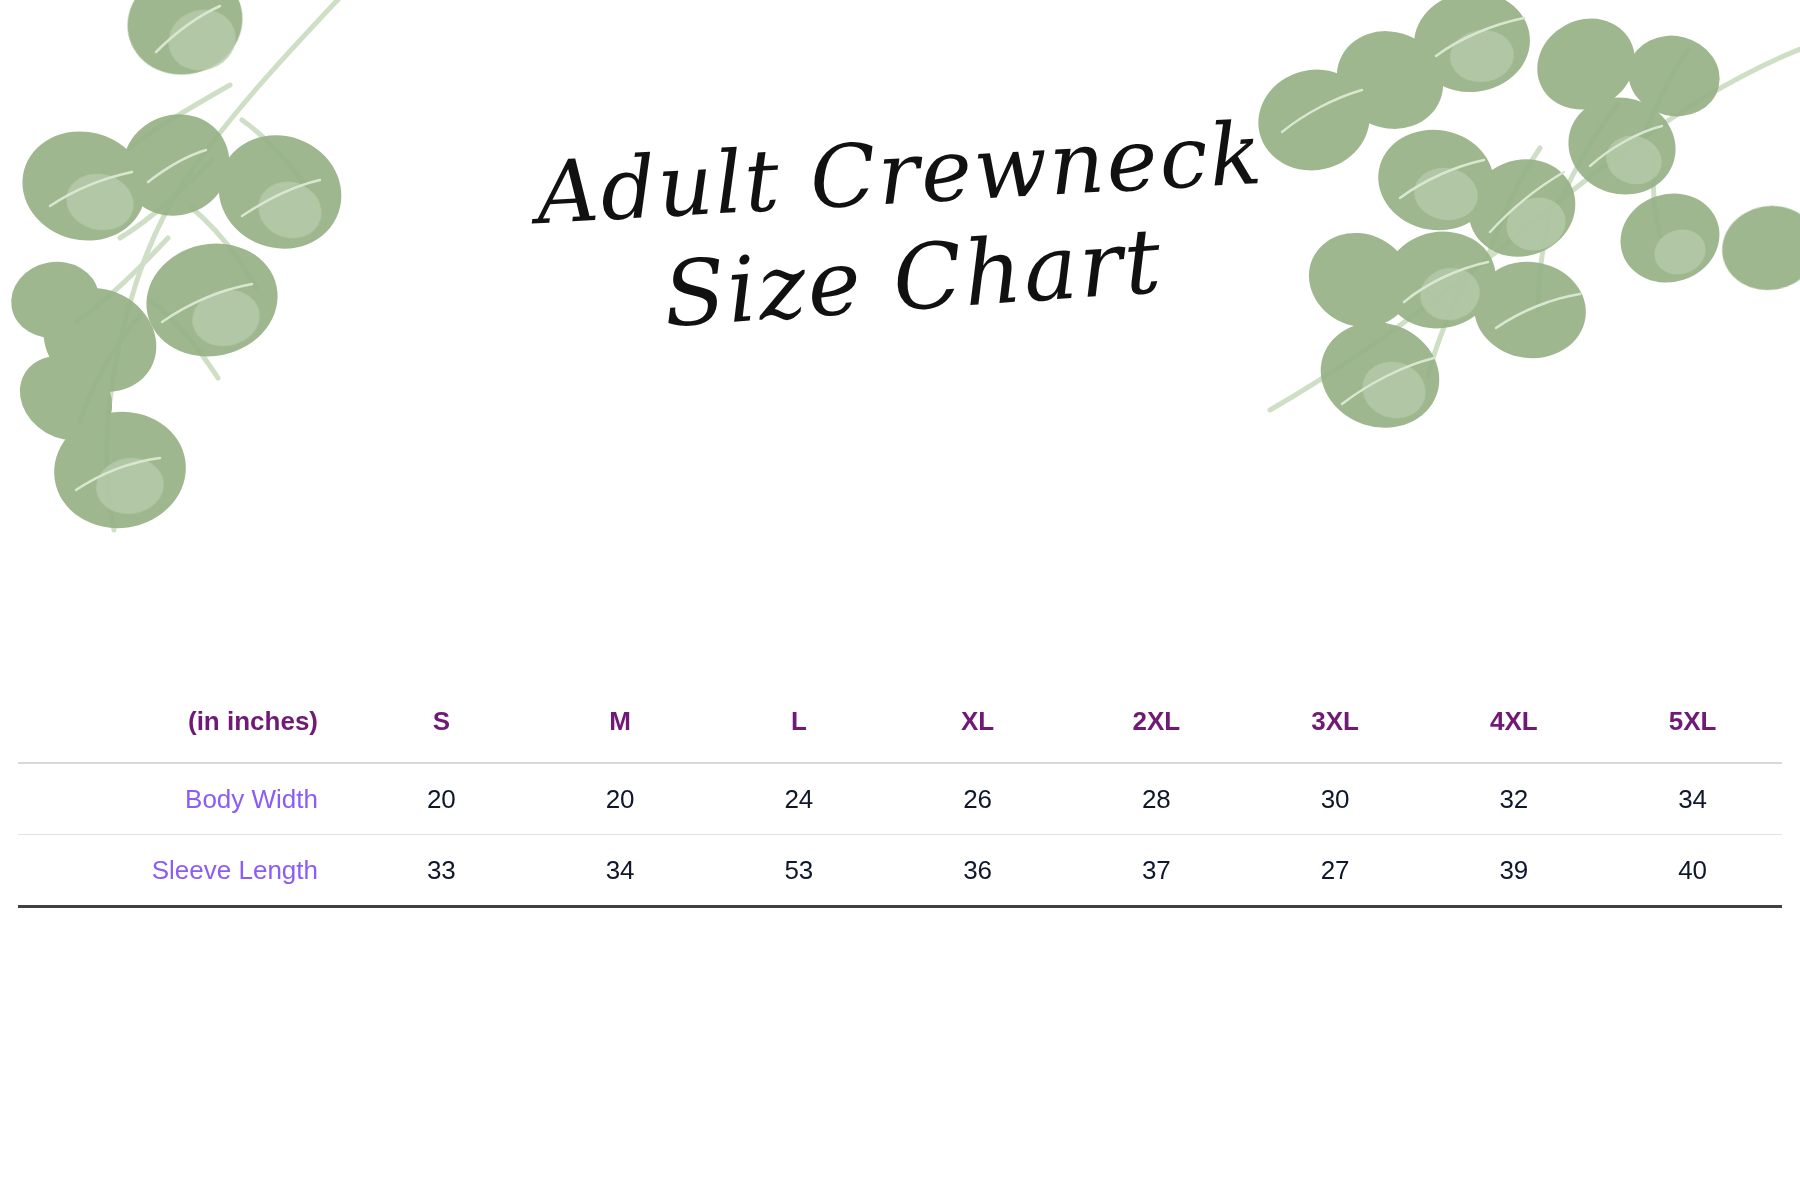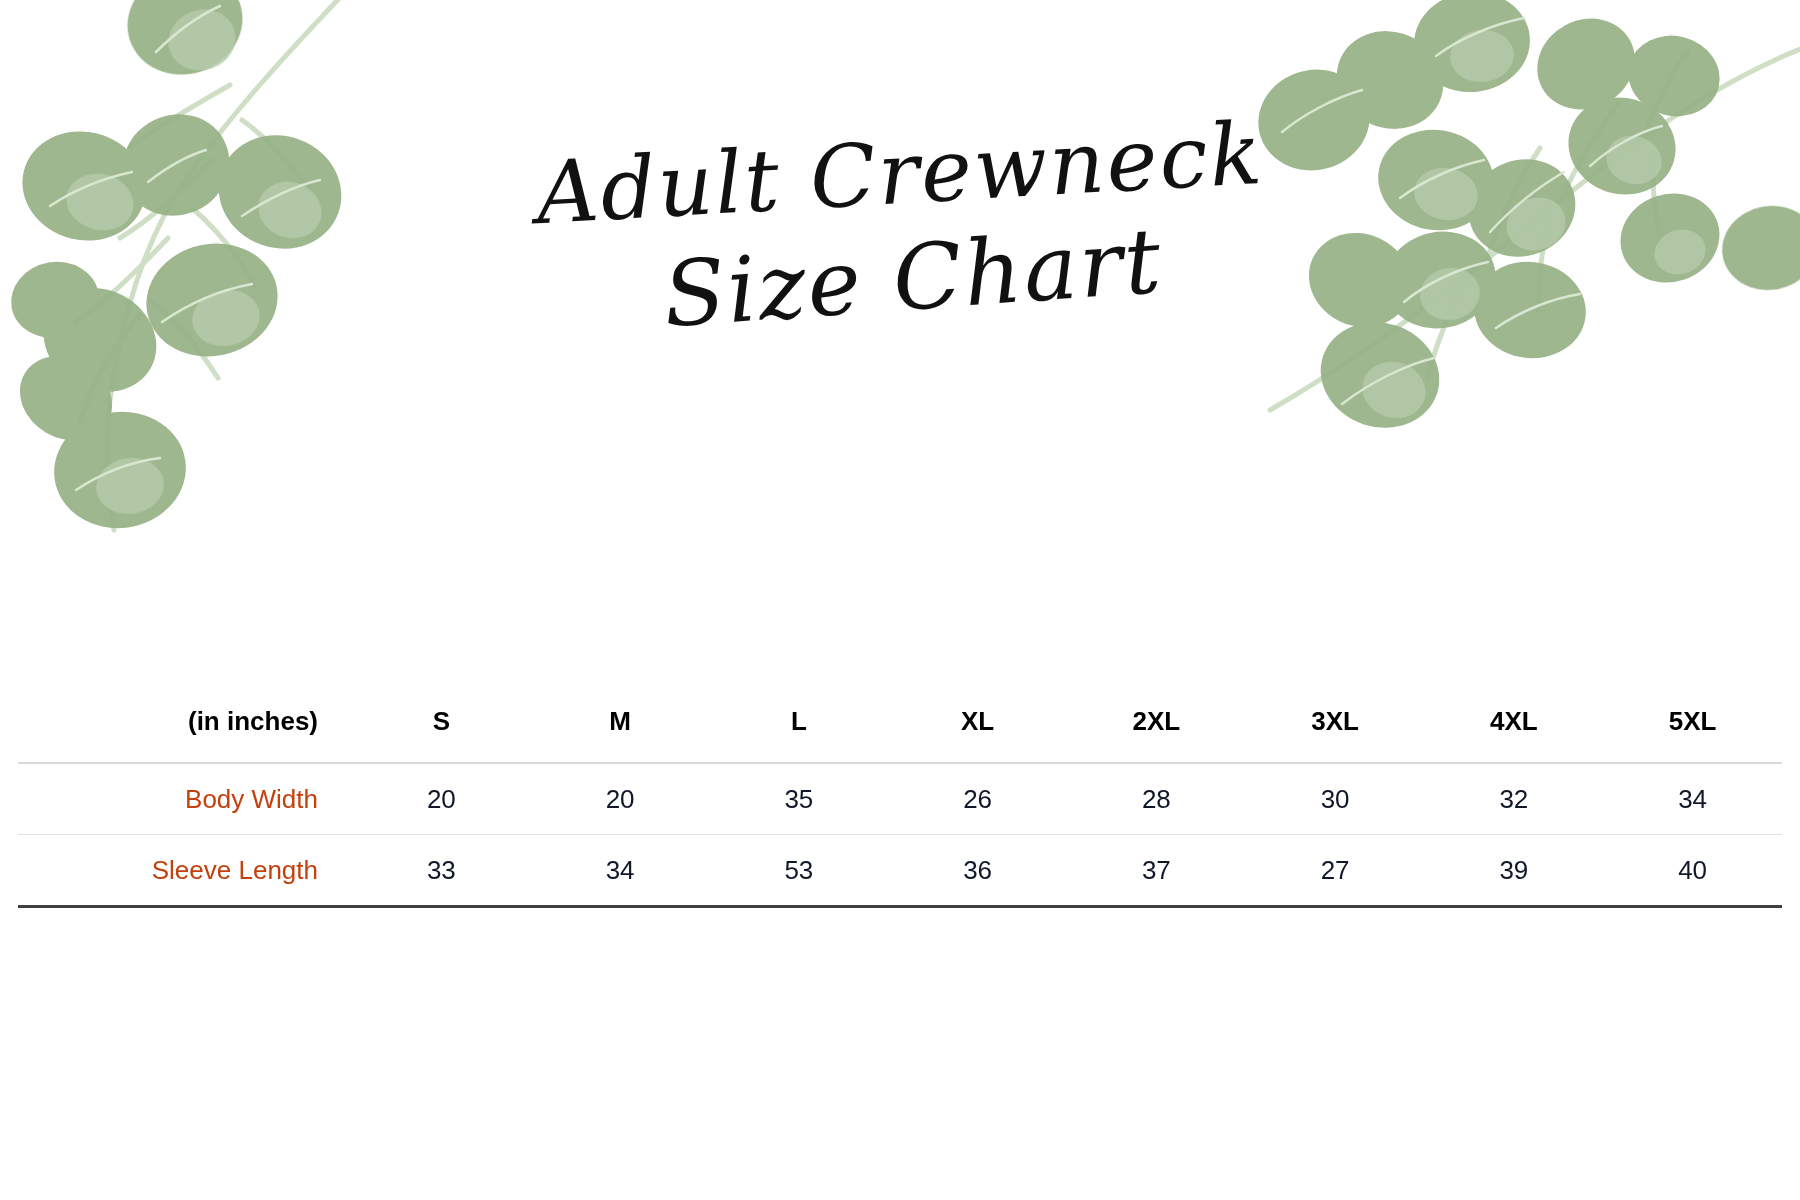--- a/index.html
+++ b/index.html
@@ -82,33 +82,33 @@
     padding: 0;
     text-align: center;
     font-size: 26px;
     color: #0f172a;
     font-weight: normal;
     height: 70px;
     vertical-align: middle;
   }
   table.size-chart thead th {
     font-weight: bold;
-    color: #000000;
+    color: #701a75;
     font-size: 26px;
     height: 62px;
     padding-bottom: 10px;
   }
   table.size-chart thead th.row-label-head,
   table.size-chart td.row-label {
     text-align: right;
     padding-right: 34px;
     width: 300px;
   }
   table.size-chart td.row-label {
-    color: #c2410c;
+    color: #8b5cf6;
   }
   table.size-chart tbody tr {
     border-top: 1px solid #e2e2e2;
   }
   table.size-chart tbody tr:last-child {
     border-bottom: 3px solid #404040;
   }
   table.size-chart thead tr {
     border-bottom: 2px solid #d9d9d9;
   }
@@ -226,21 +226,21 @@
           <th>3XL</th>
           <th>4XL</th>
           <th>5XL</th>
         </tr>
       </thead>
       <tbody>
         <tr>
           <td class="row-label">Body Width</td>
           <td>20</td>
           <td>20</td>
-          <td>35</td>
+          <td>24</td>
           <td>26</td>
           <td>28</td>
           <td>30</td>
           <td>32</td>
           <td>34</td>
         </tr>
         <tr>
           <td class="row-label">Sleeve Length</td>
           <td>33</td>
           <td>34</td>

